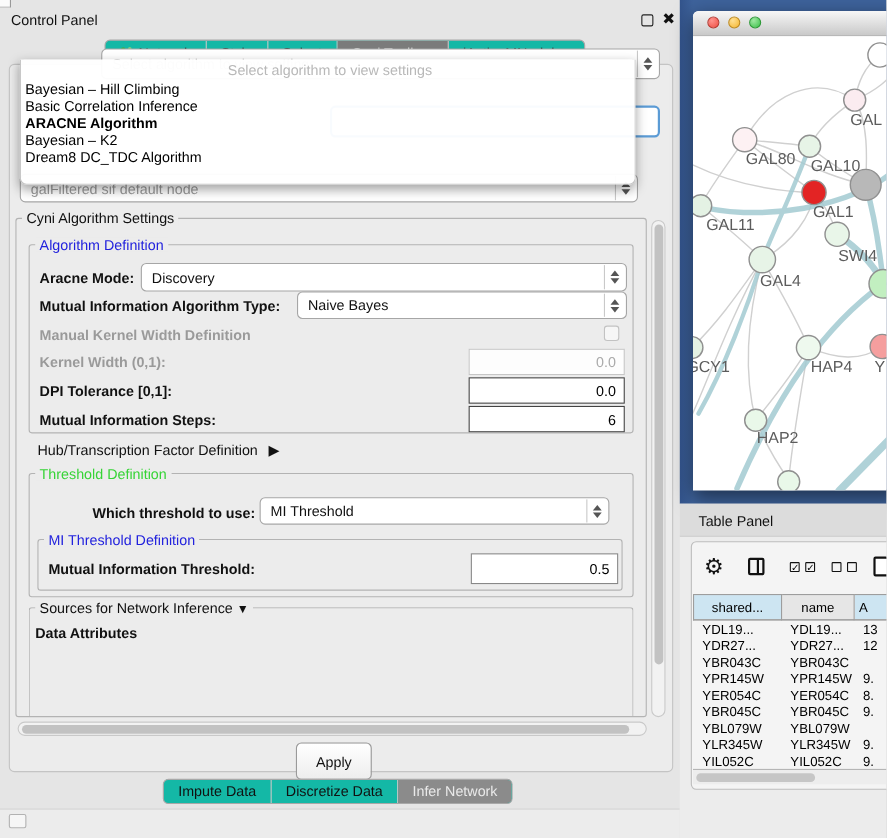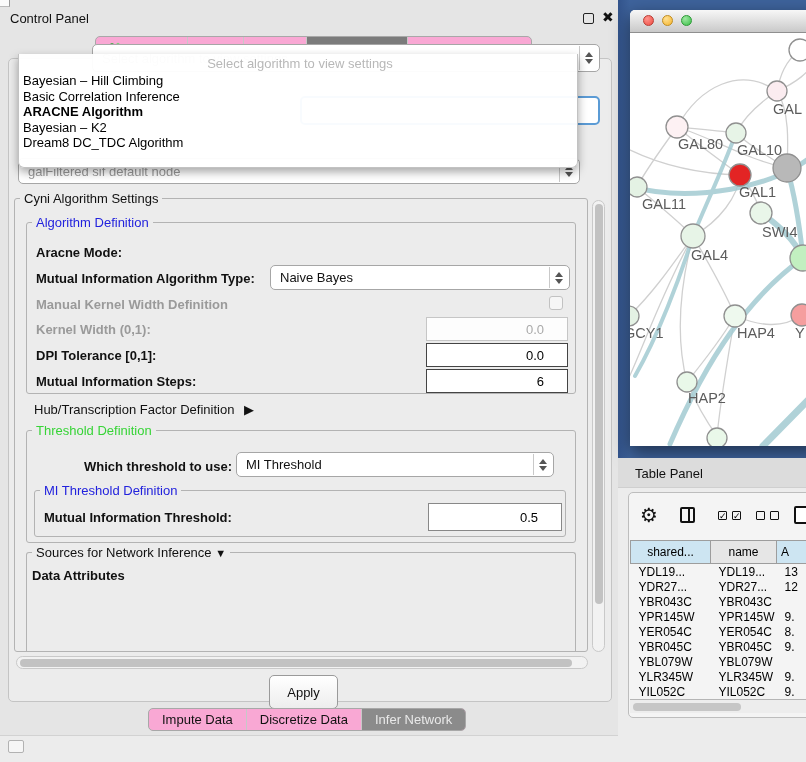--- a/index.html
+++ b/index.html
@@ -9,25 +9,25 @@
   .lbl{font-size:13px;color:#111;white-space:nowrap;}
   .bold{font-weight:bold;}
   .gray{color:#9a9a9a;}
   .combo{background:#fff;border:1px solid #a6a6a6;border-radius:5px;font-size:13px;
          color:#111;display:flex;align-items:center;padding-left:9px;white-space:nowrap;}
   .spin{position:absolute;right:1px;top:1px;bottom:1px;width:18px;border-left:1px solid #c9c9c9;
         display:flex;flex-direction:column;align-items:center;justify-content:center;gap:2px;}
   .tri-up{width:0;height:0;border-left:4px solid transparent;border-right:4px solid transparent;border-bottom:5px solid #555;}
   .tri-dn{width:0;height:0;border-left:4px solid transparent;border-right:4px solid transparent;border-top:5px solid #555;}
   .field{background:#fff;border:1px solid #444;font-size:13px;color:#000;text-align:right;
-         padding:0 23px;font-family:"Liberation Sans",sans-serif;}
+         padding:0 7px;font-family:"Liberation Sans",sans-serif;}
   .field:disabled,.field.dis{border:1px solid #c6c6c6;color:#aaa;background:#fdfdfd;}
   .groupbox{border:1px solid #b3b3b3;border-radius:3px;}
   .gtitle{position:absolute;background:#ececec;padding:0 4px;font-size:13px;line-height:13px;}
-  .tabbar{display:flex;background:#f9a8d4;border:1px solid #a8a8a8;border-radius:5px;overflow:hidden;
+  .tabbar{display:flex;background:#14b8a6;border:1px solid #a8a8a8;border-radius:5px;overflow:hidden;
           font-size:13px;color:#111;}
   .tabbar .seg{display:flex;align-items:center;justify-content:center;padding:0 13px;gap:5px;
                border-right:1px solid #c8c8c8;cursor:default;}
   .tabbar .seg:last-child{border-right:none;}
   .tabbar .sel{background:#7b7b7b;color:#e9e9e9;}
   .popup{background:rgba(255,255,255,0.96);border:1px solid #c2c2c2;border-top:none;
          border-radius:0 0 6px 6px;box-shadow:0 4px 10px rgba(0,0,0,0.35);z-index:50;}
   .popup .opt{font-size:13px;line-height:15.5px;padding-left:4px;color:#000;white-space:nowrap;}
   .listitem{background:#3d6cc3;color:#fff;font-size:13px;line-height:16px;padding-left:6px;white-space:nowrap;}
   .sb-track{background:#f2f2f2;border:1px solid #c9c9c9;border-radius:7px;}
@@ -110,20 +110,27 @@
   </div>
 
   <div class="abs sb-track" style="left:16px;top:656px;width:572px;height:13px;">
     <div class="sb-thumb" style="left:3px;top:1.5px;width:552px;height:8px;"></div>
   </div>
 
   <div class="abs groupbox" style="left:26px;top:222px;width:550px;height:172px;"></div>
   <div class="abs gtitle" style="left:32px;top:216px;color:#2222dd;">Algorithm Definition</div>
 
   <div class="abs lbl bold" style="left:36px;top:245px;">Aracne Mode:</div>
+  <div class="abs combo" style="left:128px;top:239px;width:442px;height:26px;">
+    <span>Discovery</span>
+    <span class="spin">
+        <span class="tri-up"></span>
+        <span class="tri-dn"></span>
+      </span>
+  </div>
 
   <div class="abs lbl bold" style="left:36px;top:271px;">Mutual Information Algorithm Type:</div>
   <div class="abs combo" style="left:270px;top:265px;width:300px;height:25px;">
     <span>Naive Bayes</span>
     <span class="spin">
         <span class="tri-up"></span>
         <span class="tri-dn"></span>
       </span>
   </div>
 

